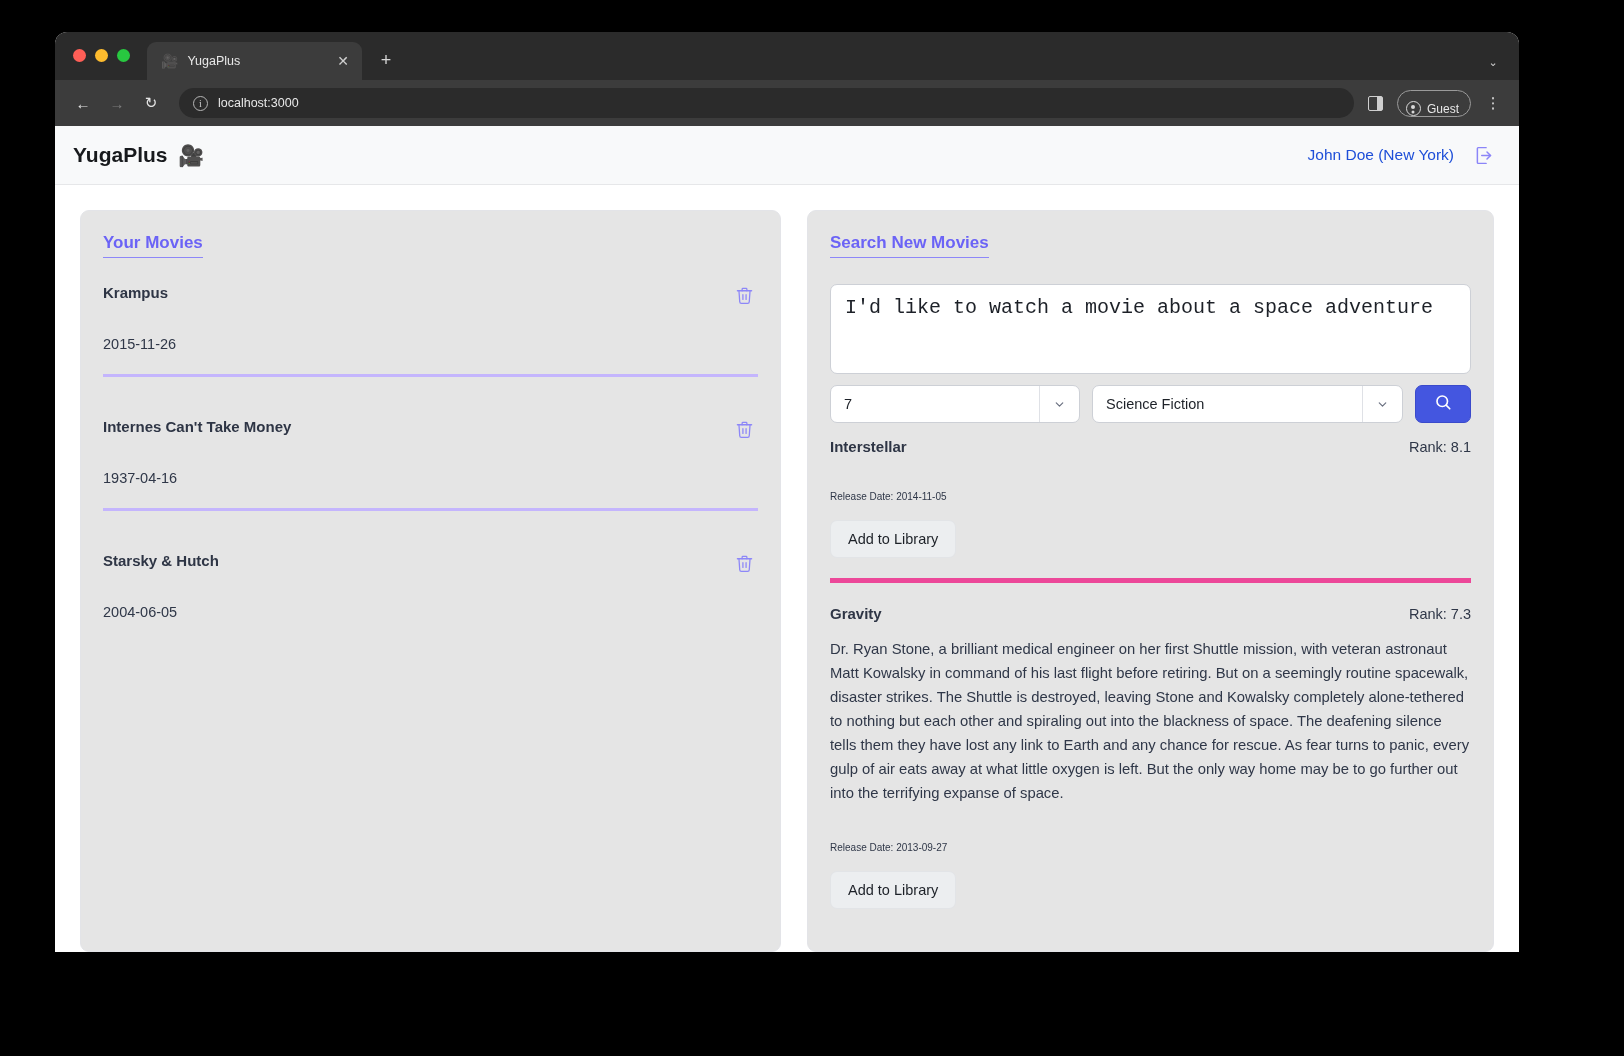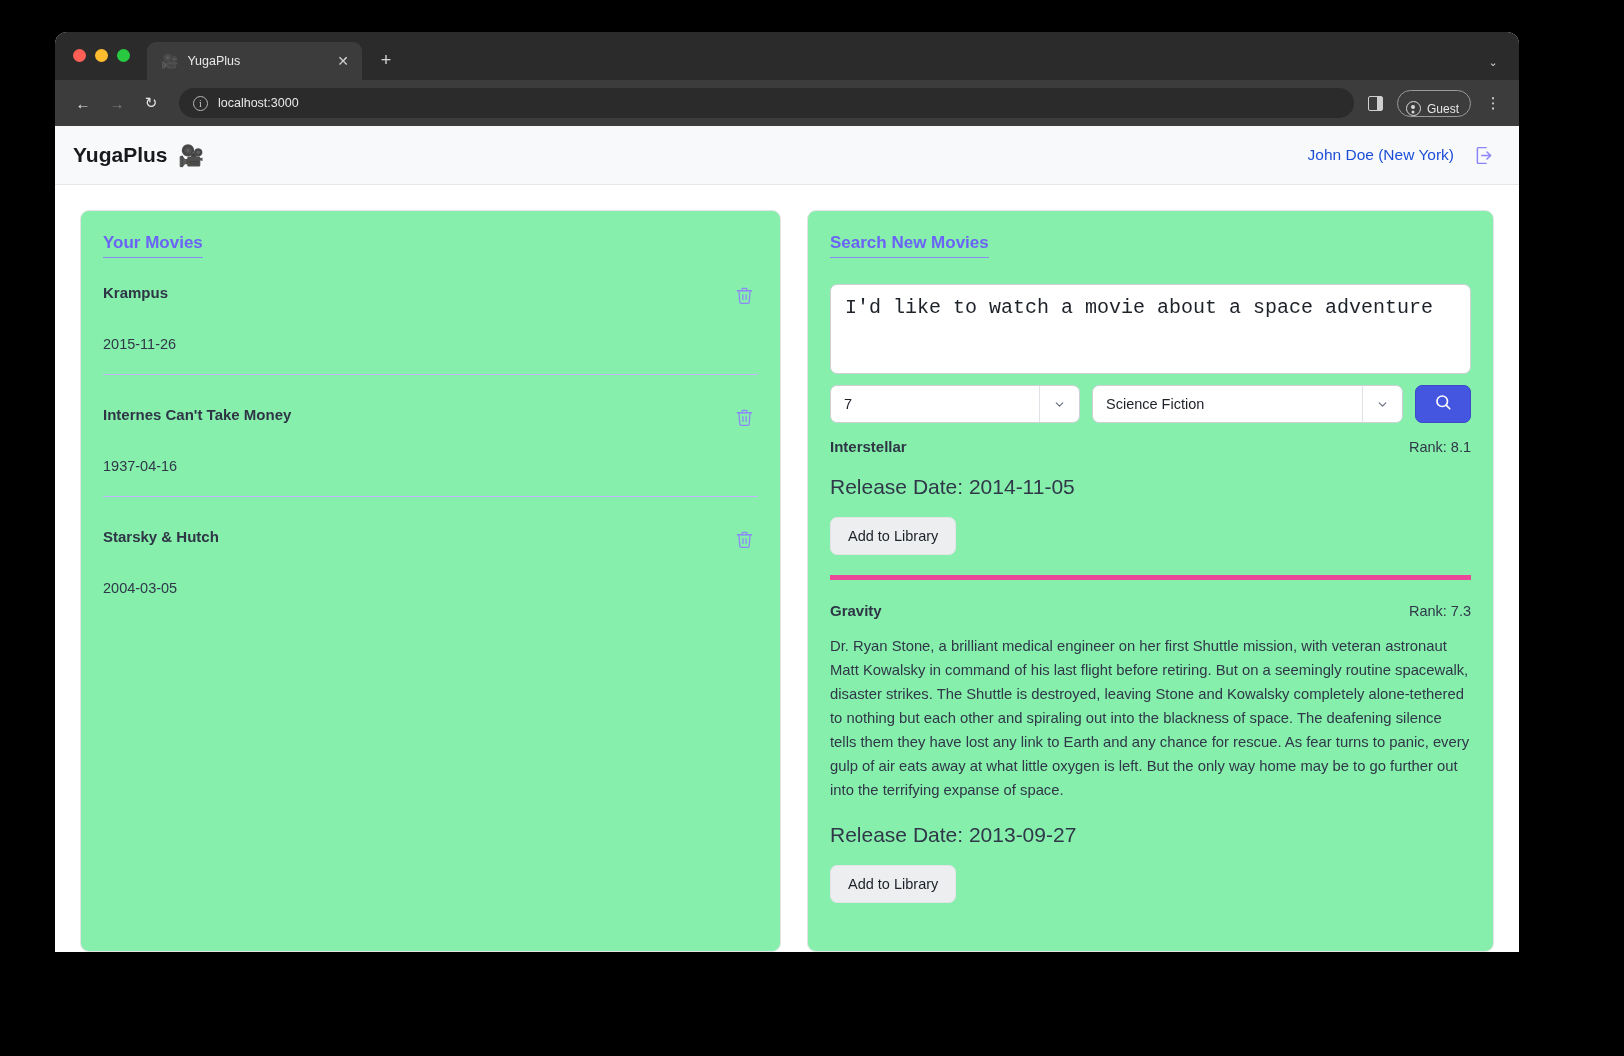--- a/index.html
+++ b/index.html
@@ -177,42 +177,42 @@
   .logout-ico { color: #8b85f8; display: flex; }
 
   
   .columns {
     display: flex;
     gap: 26px;
     padding: 25px 25px 0 25px;
     height: calc(100% - 59px);
   }
   .card {
-    background: #86efac;
+    background: #e5e5e5;
     border: 1px solid #e3e4e8;
     border-radius: 9px;
     padding: 22px 22px 0 22px;
     overflow: hidden;
   }
   .card.left { width: 701px; }
   .card.right { flex: 1; }
 
   .card-title {
     color: #6b63f6;
     font-size: 17px;
     font-weight: bold;
     display: inline-block;
     border-bottom: 1.6px solid #8d87f8;
     padding-bottom: 4px;
     margin-bottom: 26px;
   }
 
   
   .movie-row { padding-bottom: 22px; }
-  .movie-row + .movie-row { border-top: 1px solid #c4b5fd; padding-top: 31px; }
+  .movie-row + .movie-row { border-top: 3px solid #c4b5fd; padding-top: 41px; }
   .movie-head {
     display: flex; align-items: flex-start; justify-content: space-between;
   }
   .movie-name {
     font-size: 15px; font-weight: bold; color: #2e3545;
   }
   .trash-btn { padding: 2px 4px; display: flex; }
   .movie-date {
     font-size: 14.5px; color: #2f3748;
     margin-top: 29px;
@@ -274,22 +274,22 @@
   }
   .result-rank {
     font-size: 14.5px; color: #2f3748;
   }
   .result-overview {
     font-size: 14.8px; line-height: 1.62;
     color: #2f3748;
     margin-top: 16px;
   }
   .result-release {
-    font-size: 21px; color: #2f3748;
-    margin-top: 20px;
+    font-size: 10px; color: #2f3748;
+    margin-top: 36px;
   }
   .add-btn {
     margin-top: 18px;
     background: #eceef0;
     border: 1px solid #e2e4e7;
     border-radius: 7px;
     padding: 10px 17px;
     font-size: 14.5px;
     color: #1d2128;
     font-family: "Liberation Sans", sans-serif;
@@ -391,21 +391,21 @@
               <span class="movie-name">Starsky &amp; Hutch</span>
               <span class="trash-btn">
                 <svg width="19" height="19" viewBox="0 0 24 24" fill="none" stroke="#8d87f8" stroke-width="1.6" stroke-linecap="round" stroke-linejoin="round">
                   <polyline points="3 6 5 6 21 6"></polyline>
                   <path d="M19 6l-1 14a2 2 0 0 1-2 2H8a2 2 0 0 1-2-2L5 6"></path>
                   <path d="M10 11v6M14 11v6"></path>
                   <path d="M9 6V4a1 1 0 0 1 1-1h4a1 1 0 0 1 1 1v2"></path>
                 </svg>
               </span>
             </div>
-            <div class="movie-date">2004-03-05</div>
+            <div class="movie-date">2004-06-05</div>
           </div>
 
         </div>
       </div>
 
       <div class="card right">
         <div class="card-title">Search New Movies</div>
 
         <textarea class="prompt" style="">I'd like to watch a movie about a space adventure</textarea>
 

